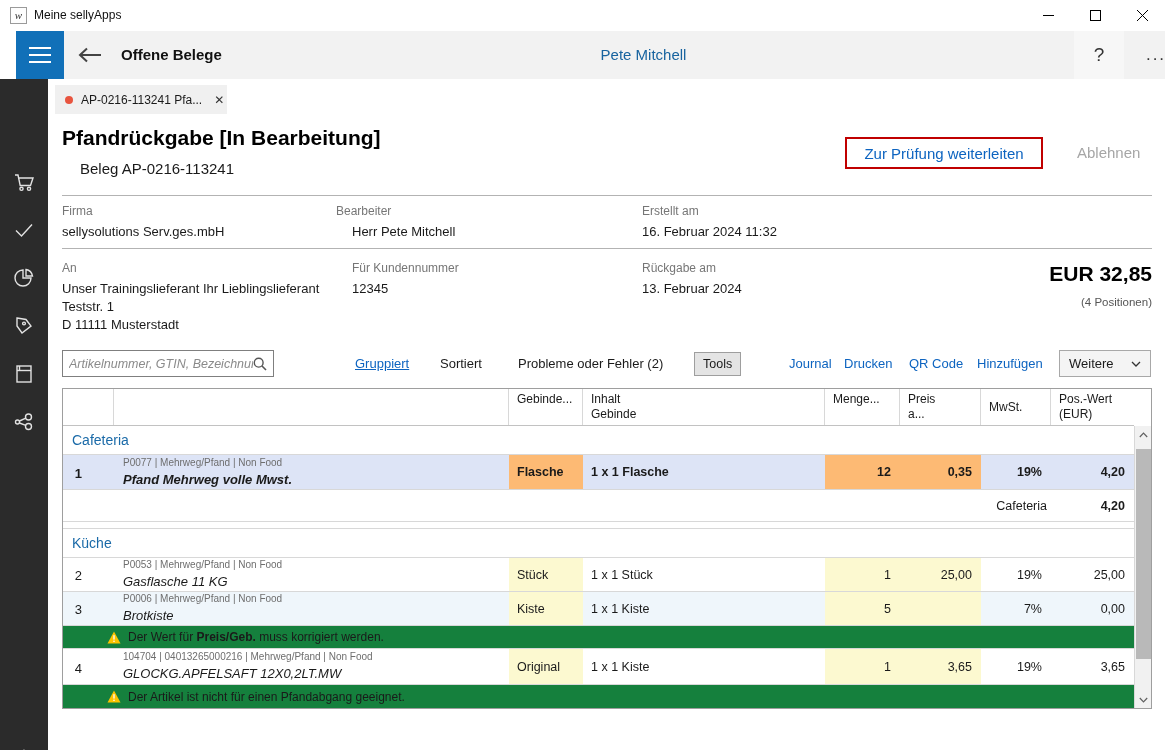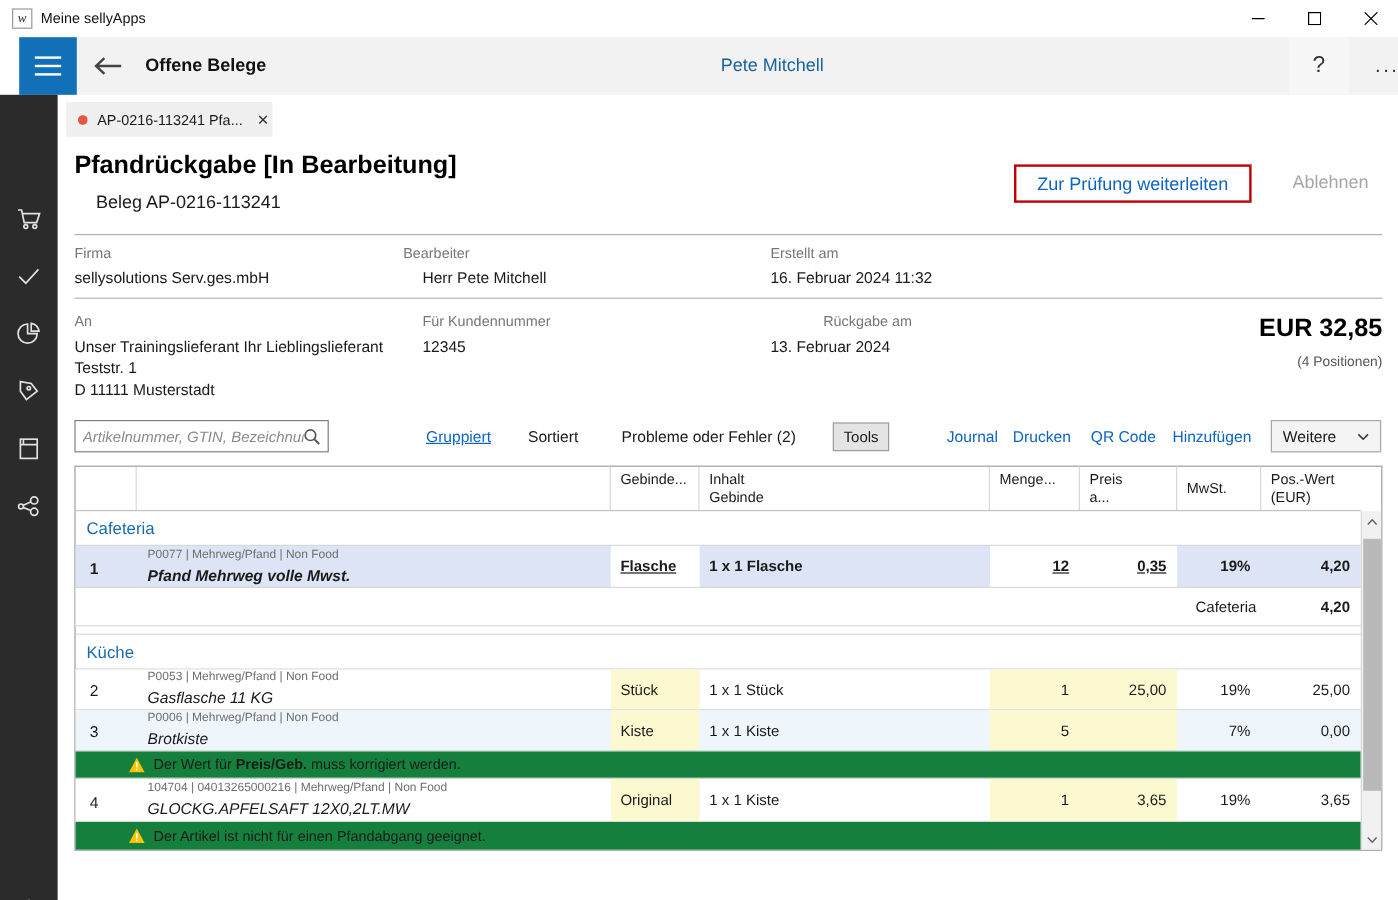--- a/index.html
+++ b/index.html
@@ -93,21 +93,21 @@
   .item-row { position:relative; }
   .item-row .num { text-align:right; padding-right:32px; font-size:13px; display:flex; align-items:flex-end;
     justify-content:flex-end; padding-bottom:8px; }
   .item-row .art { padding:4px 0 4px 9px; display:flex; flex-direction:column; justify-content:center; }
   .meta { font-size:10px; color:#6e6e6e; line-height:12px; white-space:nowrap; }
   .aname { font-size:13px; line-height:17px; margin-top:2px; white-space:nowrap;font-style:italic; }
   .cell-l { display:flex; align-items:center; padding-left:8px; font-size:12.5px; }
   .cell-r { display:flex; align-items:center; justify-content:flex-end; padding-right:9px; font-size:12.5px; }
   .r1 { height:35px; background:#dde4f6; }
   .r1 .aname, .r1 .num, .r1 .cell-l, .r1 .cell-r { font-weight:bold; }
-  .r1 .edit { background:#ffffff;text-decoration:underline; }
+  .r1 .edit { background:#fdba74; }
   .r2 { height:34px; background:#fff; }
   .r3 { height:34px; background:#eff6fb; }
   .r4 { height:36px; background:#fff; }
   .edit-y { background:#fcf9d0; }
 
   .subtotal-row { height:32px; background:#fff; }
   .subtotal-row .cell-r { font-size:12.5px; }
   .subtotal-row .bold { font-weight:bold; }
 
   .warn-row { height:23px; background:#15803d; display:flex; align-items:center; padding-left:44px; gap:7px; }
@@ -236,21 +236,21 @@
   <div class="divider" style="top:248px;"></div>
 
   <div class="info-label" style="left:62px; top:261px;">An</div>
   <div class="info-value" style="left:62px; top:280px;">
     <div>Unser Trainingslieferant Ihr Lieblingslieferant</div>
     <div>Teststr. 1</div>
     <div>D 11111 Musterstadt</div>
   </div>
   <div class="info-label" style="left:352px; top:261px;">Für Kundennummer</div>
   <div class="info-value" style="left:352px; top:280px;">12345</div>
-  <div class="info-label" style="left:642px; top:261px;margin-left:44px;">Rückgabe am</div>
+  <div class="info-label" style="left:642px; top:261px;">Rückgabe am</div>
   <div class="info-value" style="left:642px; top:280px;">13. Februar 2024</div>
 
   <div class="total-amount">EUR 32,85</div>
   <div class="total-note">(4 Positionen)</div>
 
   <div class="search-box">
     <input type="text" placeholder="Artikelnummer, GTIN, Bezeichnung..." style="">
     <svg width="14" height="14" viewBox="0 0 14 14">
       <circle cx="5.7" cy="5.7" r="4.4" fill="none" stroke="#555" stroke-width="1.4"></circle>
       <line x1="9" y1="9" x2="13" y2="13" stroke="#555" stroke-width="1.6"></line>

